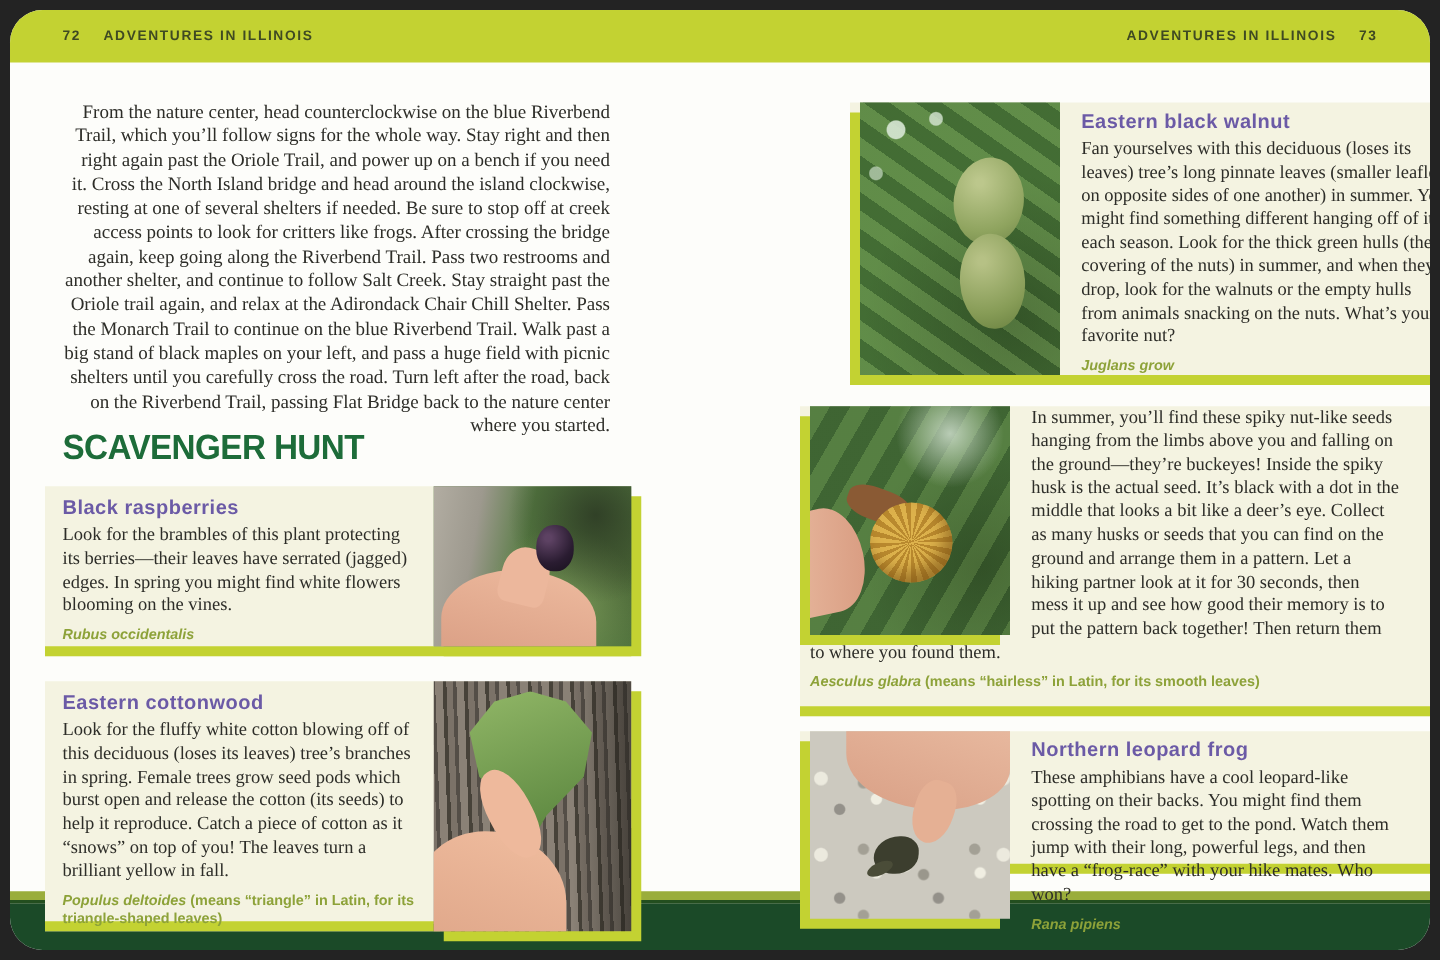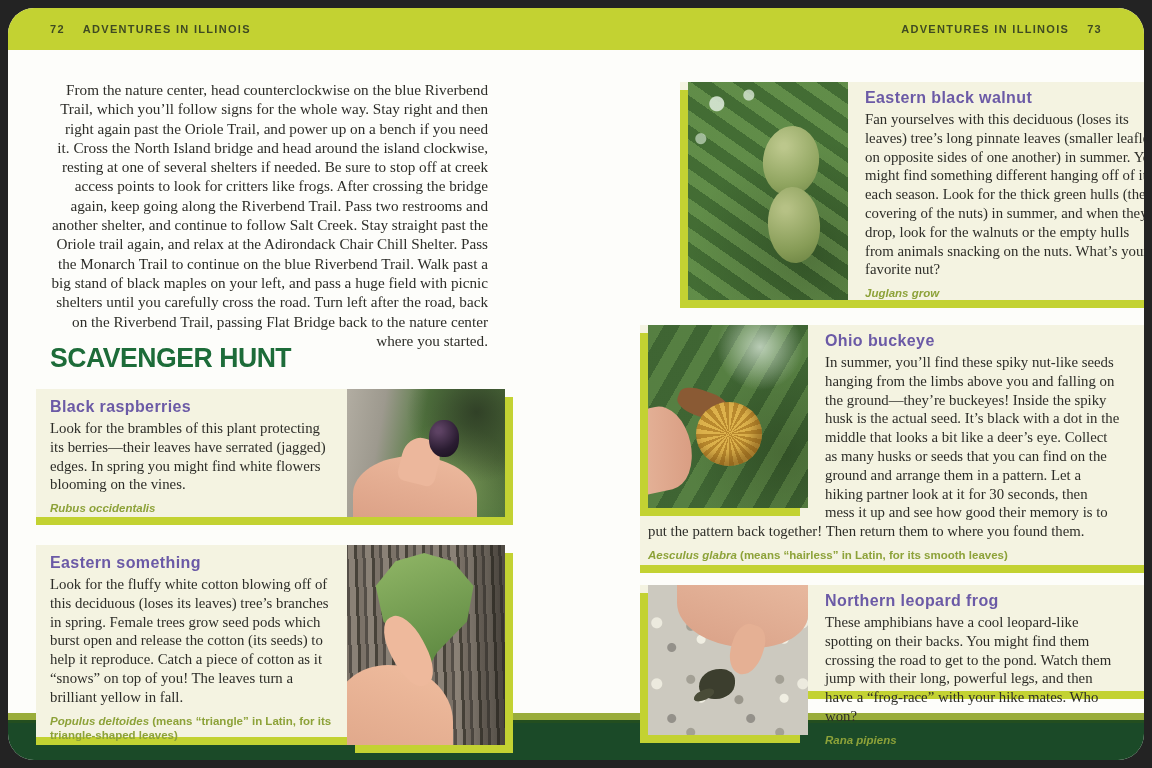--- a/index.html
+++ b/index.html
@@ -160,42 +160,41 @@
       <p class="species"><span class="latin">Rubus occidentalis</span></p>
     </div>
 
     <div class="card card-l2">
       <div class="photo ph-cottonwood">
         <div class="shade"></div>
         <div class="leaf"></div>
         <div class="hand"></div>
         <div class="finger"></div>
       </div>
-      <h2>Eastern something</h2>
+      <h2>Eastern cottonwood</h2>
       <p class="body">Look for the fluffy white cotton blowing off of this deciduous (loses its leaves) tree’s branches in spring. Female trees grow seed pods which burst open and release the cotton (its seeds) to help it reproduce. Catch a piece of cotton as it “snows” on top of you! The leaves turn a brilliant yellow in fall.</p>
       <p class="species"><span class="latin">Populus deltoides</span> <span class="note">(means “triangle” in Latin, for its triangle-shaped leaves)</span></p>
     </div>
 
     <div class="card card-r card-r3">
       <div class="photo ph-walnut">
         <div class="nut1"></div>
         <div class="nut2"></div>
       </div>
       <h2>Eastern black walnut</h2>
       <p class="body">Fan yourselves with this deciduous (loses its leaves) tree’s long pinnate leaves (smaller leaflets on opposite sides of one another) in summer. You might find something different hanging off of it each season. Look for the thick green hulls (the covering of the nuts) in summer, and when they drop, look for the walnuts or the empty hulls from animals snacking on the nuts. What’s your favorite nut?</p>
       <p class="species"><span class="latin">Juglans grow</span></p>
     </div>
 
     <div class="card card-r card-r4">
       <div class="photo ph-buckeye">
         <div class="twig"></div>
         <div class="husk"></div>
         <div class="fingers"></div>
       </div>
-      <h2>Ohio buckeye</h2>
       <p class="body">In summer, you’ll find these spiky nut-like seeds hanging from the limbs above you and falling on the ground—they’re buckeyes! Inside the spiky husk is the actual seed. It’s black with a dot in the middle that looks a bit like a deer’s eye. Collect as many husks or seeds that you can find on the ground and arrange them in a pattern. Let a hiking partner look at it for 30 seconds, then mess it up and see how good their memory is to put the pattern back together! Then return them to where you found them.</p>
       <p class="species"><span class="latin">Aesculus glabra</span> <span class="note">(means “hairless” in Latin, for its smooth leaves)</span></p>
     </div>
 
     <div class="card card-r card-r5">
       <div class="photo ph-frog">
         <div class="hand"></div>
         <div class="finger"></div>
         <div class="frog"></div>
         <div class="leg"></div>

